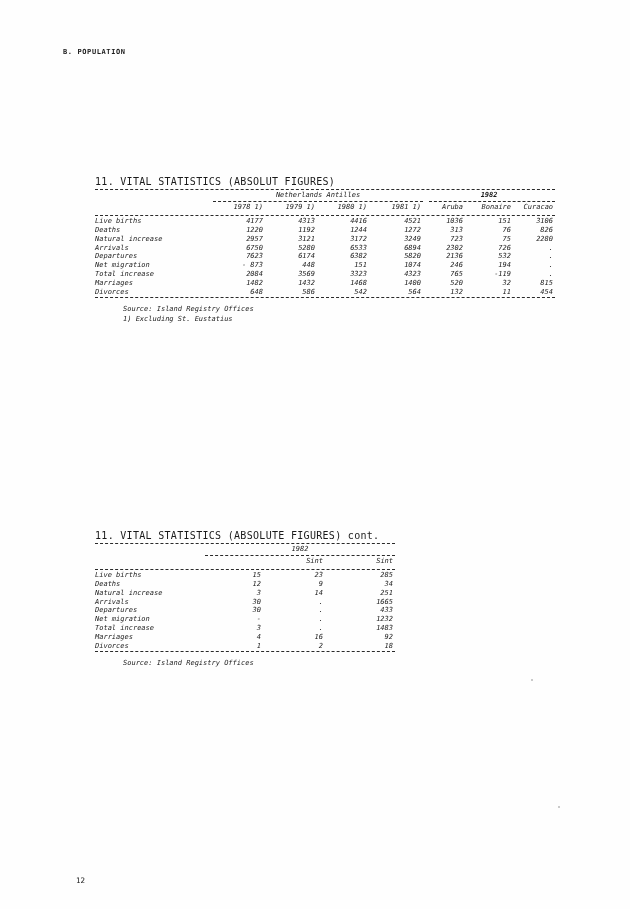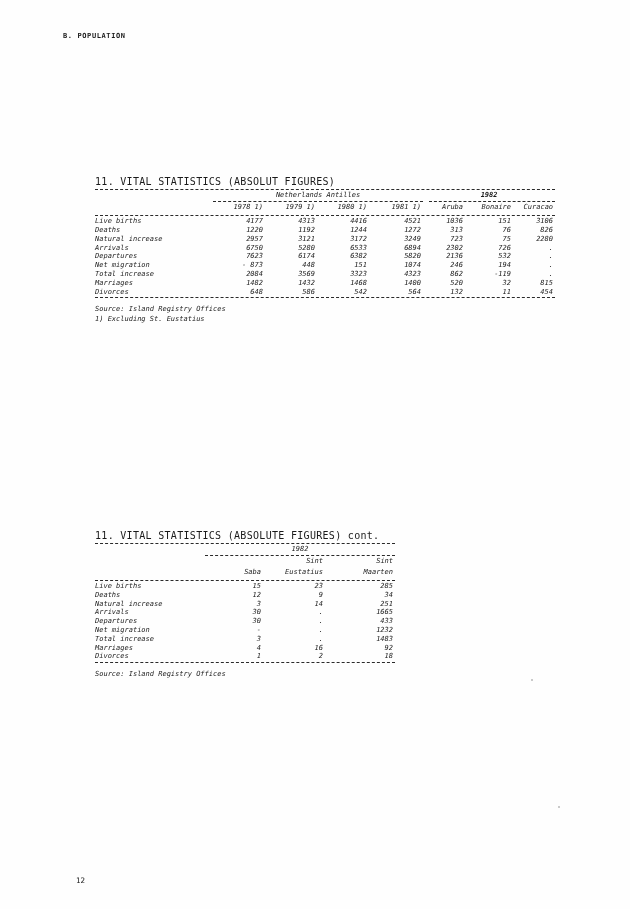--- a/index.html
+++ b/index.html
@@ -16,21 +16,21 @@
     overflow: hidden;
   }
   .page {
     position: absolute;
     inset: 0;
     background: #fefefe;
   }
   .section-head {
     position: absolute;
     left: 63px;
-    top: 32px;
+    top: 48px;
     font-size: 7px;
     letter-spacing: 0.6px;
     font-weight: bold;
   }
   .table-block {
     position: absolute;
     font-size: 7px;
     line-height: 8.6px;
   }
   .tbl1 { left: 95px; top: 178px; width: 460px; }
@@ -68,20 +68,21 @@
 
   .grp-head td { font-size: 7px; padding-bottom: 1px; }
   .grp-head .bold { font-weight: bold; }
   .col-head td { font-size: 7px; padding-bottom: 2px; }
 
   .source {
     font-size: 7px;
     font-style: italic;
     margin-top: 7px;
     line-height: 9.5px;
+    margin-left: 28px;
   }
   .source .note { font-style: italic; }
 
   .page-num {
     position: absolute;
     left: 76px;
     top: 876px;
     font-size: 7.5px;
   }
   .speck {
@@ -214,21 +215,21 @@
         <td class="num">246</td>
         <td class="num">194</td>
         <td class="num">.</td>
       </tr>
       <tr>
         <td class="lbl">Total increase</td>
         <td class="num">2084</td>
         <td class="num">3569</td>
         <td class="num">3323</td>
         <td class="num">4323</td>
-        <td class="num">862</td>
+        <td class="num">765</td>
         <td class="num">-119</td>
         <td class="num">.</td>
       </tr>
       <tr>
         <td class="lbl">Marriages</td>
         <td class="num">1482</td>
         <td class="num">1432</td>
         <td class="num">1468</td>
         <td class="num">1400</td>
         <td class="num">520</td>
@@ -276,26 +277,20 @@
         <td></td>
         <td colspan="3">
               <div class="rule"></div>
             </td>
       </tr>
       <tr class="col-head">
         <td class="lbl"></td>
         <td class="num"></td>
         <td class="num">Sint</td>
         <td class="num">Sint</td>
-      </tr>
-      <tr class="col-head">
-        <td class="lbl"></td>
-        <td class="num">Saba</td>
-        <td class="num">Eustatius</td>
-        <td class="num">Maarten</td>
       </tr>
     </tbody>
       </table>
 
     <div class="rule"></div>
 
     <table>
       <colgroup>
         <col style="width:110px">
         <col style="width:58px">

